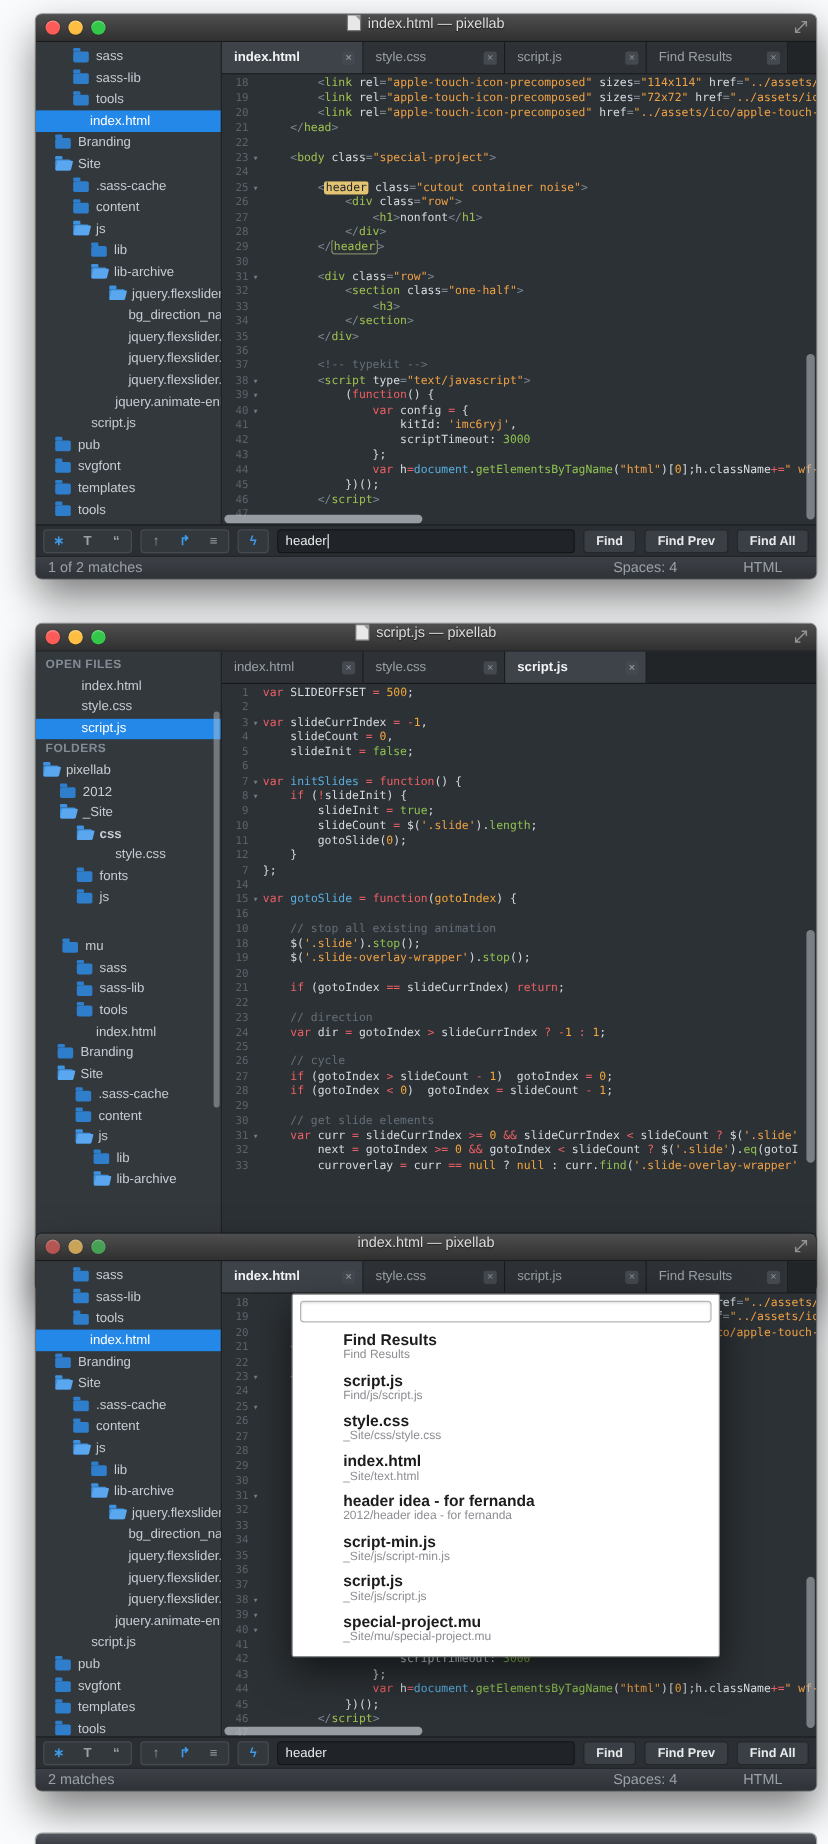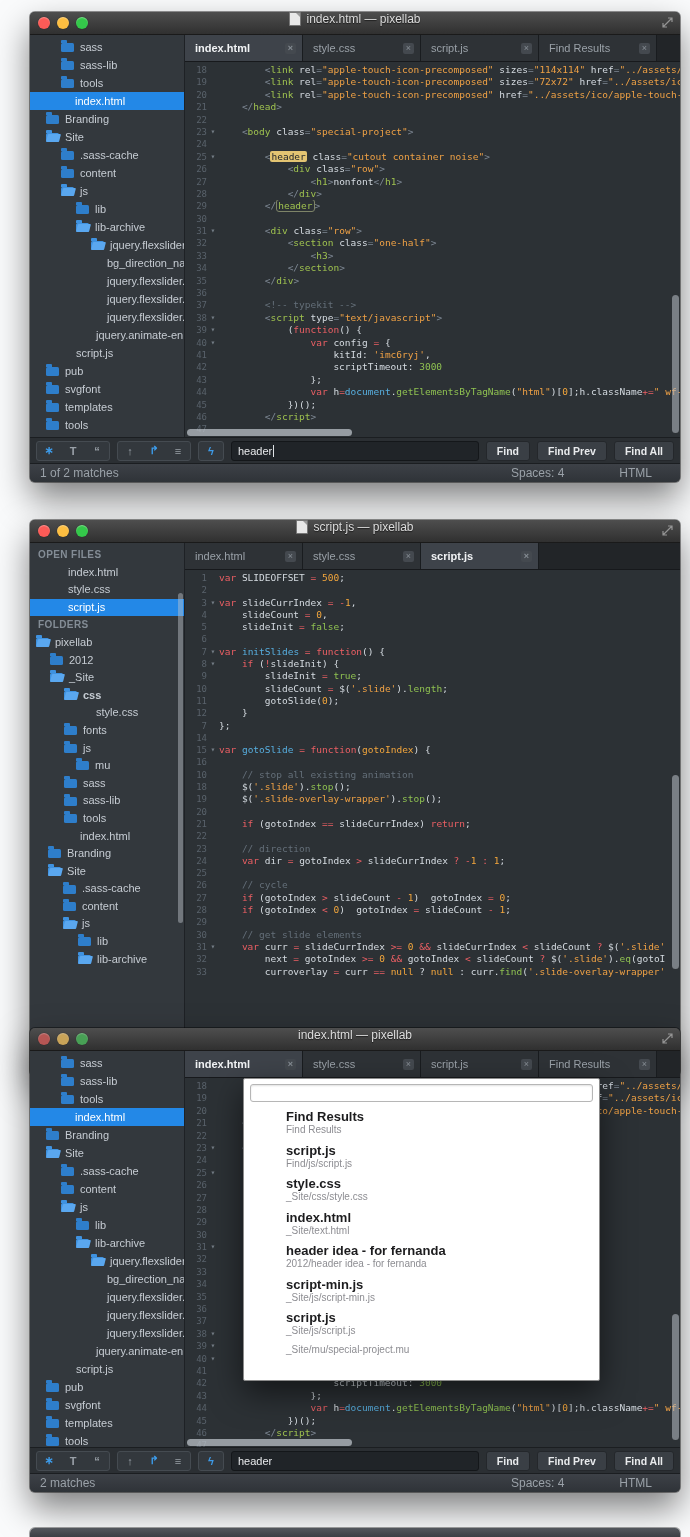--- a/index.html
+++ b/index.html
@@ -317,21 +317,21 @@
           <span>style.css</span>
         </div>
         <div class="srow" style="padding-left: 34px;">
           <span class="fi"></span>
           <span>fonts</span>
         </div>
         <div class="srow" style="padding-left: 34px;">
           <span class="fi"></span>
           <span>js</span>
         </div>
-        <div class="srow" style="padding-left: 46px;">
+        <div class="srow" style="padding-left: 22px; margin-top: 24px;">
           <span class="fi"></span>
           <span>mu</span>
         </div>
         <div class="srow" style="padding-left: 34px;">
           <span class="fi"></span>
           <span>sass</span>
         </div>
         <div class="srow" style="padding-left: 34px;">
           <span class="fi"></span>
           <span>sass-lib</span>
@@ -612,20 +612,21 @@
         </div>
         <div class="pitem">
           <div class="pt">script-min.js</div>
           <div class="ps">_Site/js/script-min.js</div>
         </div>
         <div class="pitem">
           <div class="pt">script.js</div>
           <div class="ps">_Site/js/script.js</div>
         </div>
         <div class="pitem">
+          <div class="pt">special-project.mu</div>
           <div class="ps">_Site/mu/special-project.mu</div>
         </div>
       </div>
   </div>
   <div class="findbar">
     <div class="fgroup fg1">
         <span class="ficon blue">∗</span>
         <span class="ficon">T</span>
         <span class="ficon">“</span>
       </div>

